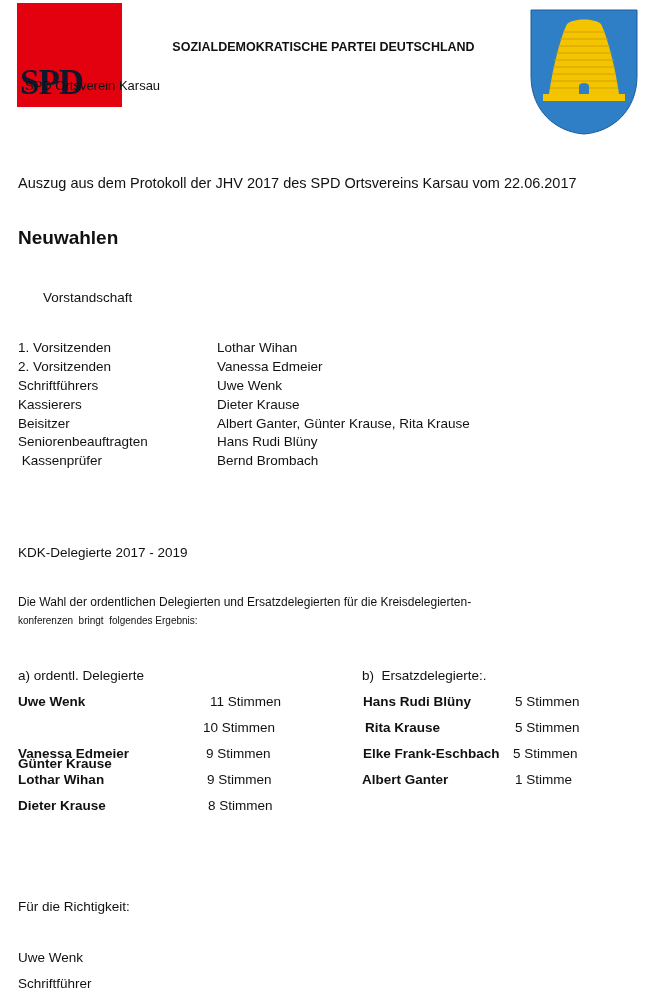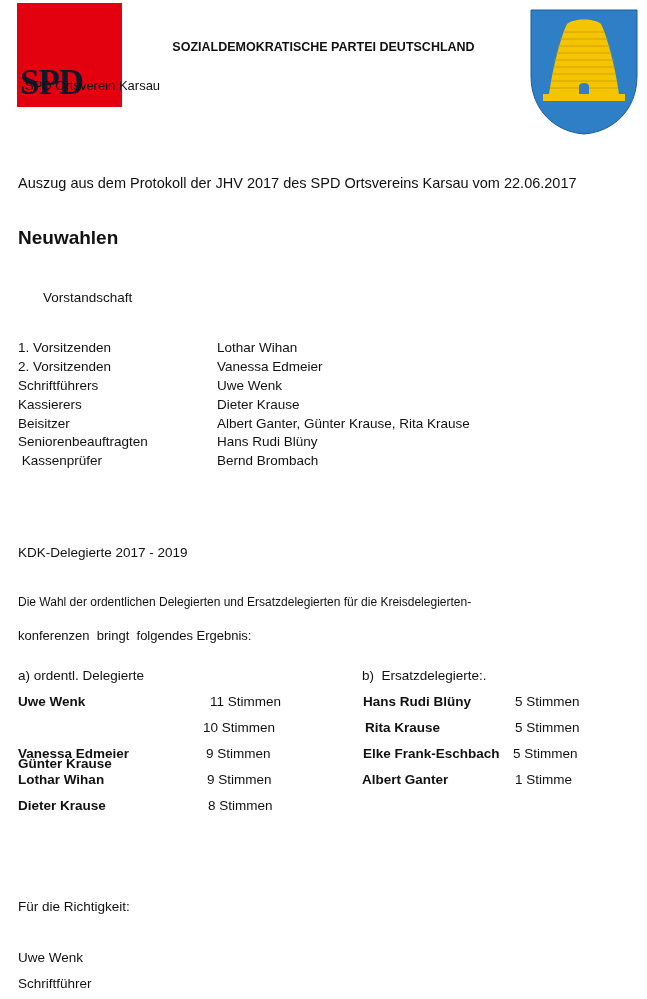--- a/index.html
+++ b/index.html
@@ -70,21 +70,21 @@
   <div class="abs txt" style="left:18px;top:416px;">Beisitzer</div>
   <div class="abs txt" style="left:217px;top:416px;">Albert Ganter, Günter Krause, Rita Krause</div>
   <div class="abs txt" style="left:18px;top:434px;">Seniorenbeauftragten</div>
   <div class="abs txt" style="left:217px;top:434px;">Hans Rudi Blüny</div>
   <div class="abs txt" style="left:18px;top:453px;white-space:pre;"> Kassenprüfer</div>
   <div class="abs txt" style="left:217px;top:453px;">Bernd Brombach</div>
 </div>
 
 <div class="abs txt" style="left:18px;top:545px;">KDK-Delegierte 2017 - 2019</div>
 <div class="abs" style="left:18px;top:595px;font-size:12px;">Die Wahl der ordentlichen Delegierten und Ersatzdelegierten für die Kreisdelegierten-</div>
-<div class="abs" style="left:18px;top:628px;font-size:13px;white-space:pre;">konferenzen  bringt  folgendes Ergebnis:</div>
+<div class="abs" style="left:18px;top:615px;font-size:10px;white-space:pre;">konferenzen  bringt  folgendes Ergebnis:</div>
 
 <div>
   <div class="abs txt" style="left:18px;top:668px;">a) ordentl. Delegierte</div>
   <div class="abs txt bold" style="left:18px;top:694px;">Uwe Wenk</div>
   <div class="abs txt" style="left:210px;top:694px;">11 Stimmen</div>
   <div class="abs txt bold" style="left:18px;top:720px;margin-top:36px;">Günter Krause</div>
   <div class="abs txt" style="left:203px;top:720px;">10 Stimmen</div>
   <div class="abs txt bold" style="left:18px;top:746px;">Vanessa Edmeier</div>
   <div class="abs txt" style="left:206px;top:746px;">9 Stimmen</div>
   <div class="abs txt bold" style="left:18px;top:772px;">Lothar Wihan</div>

